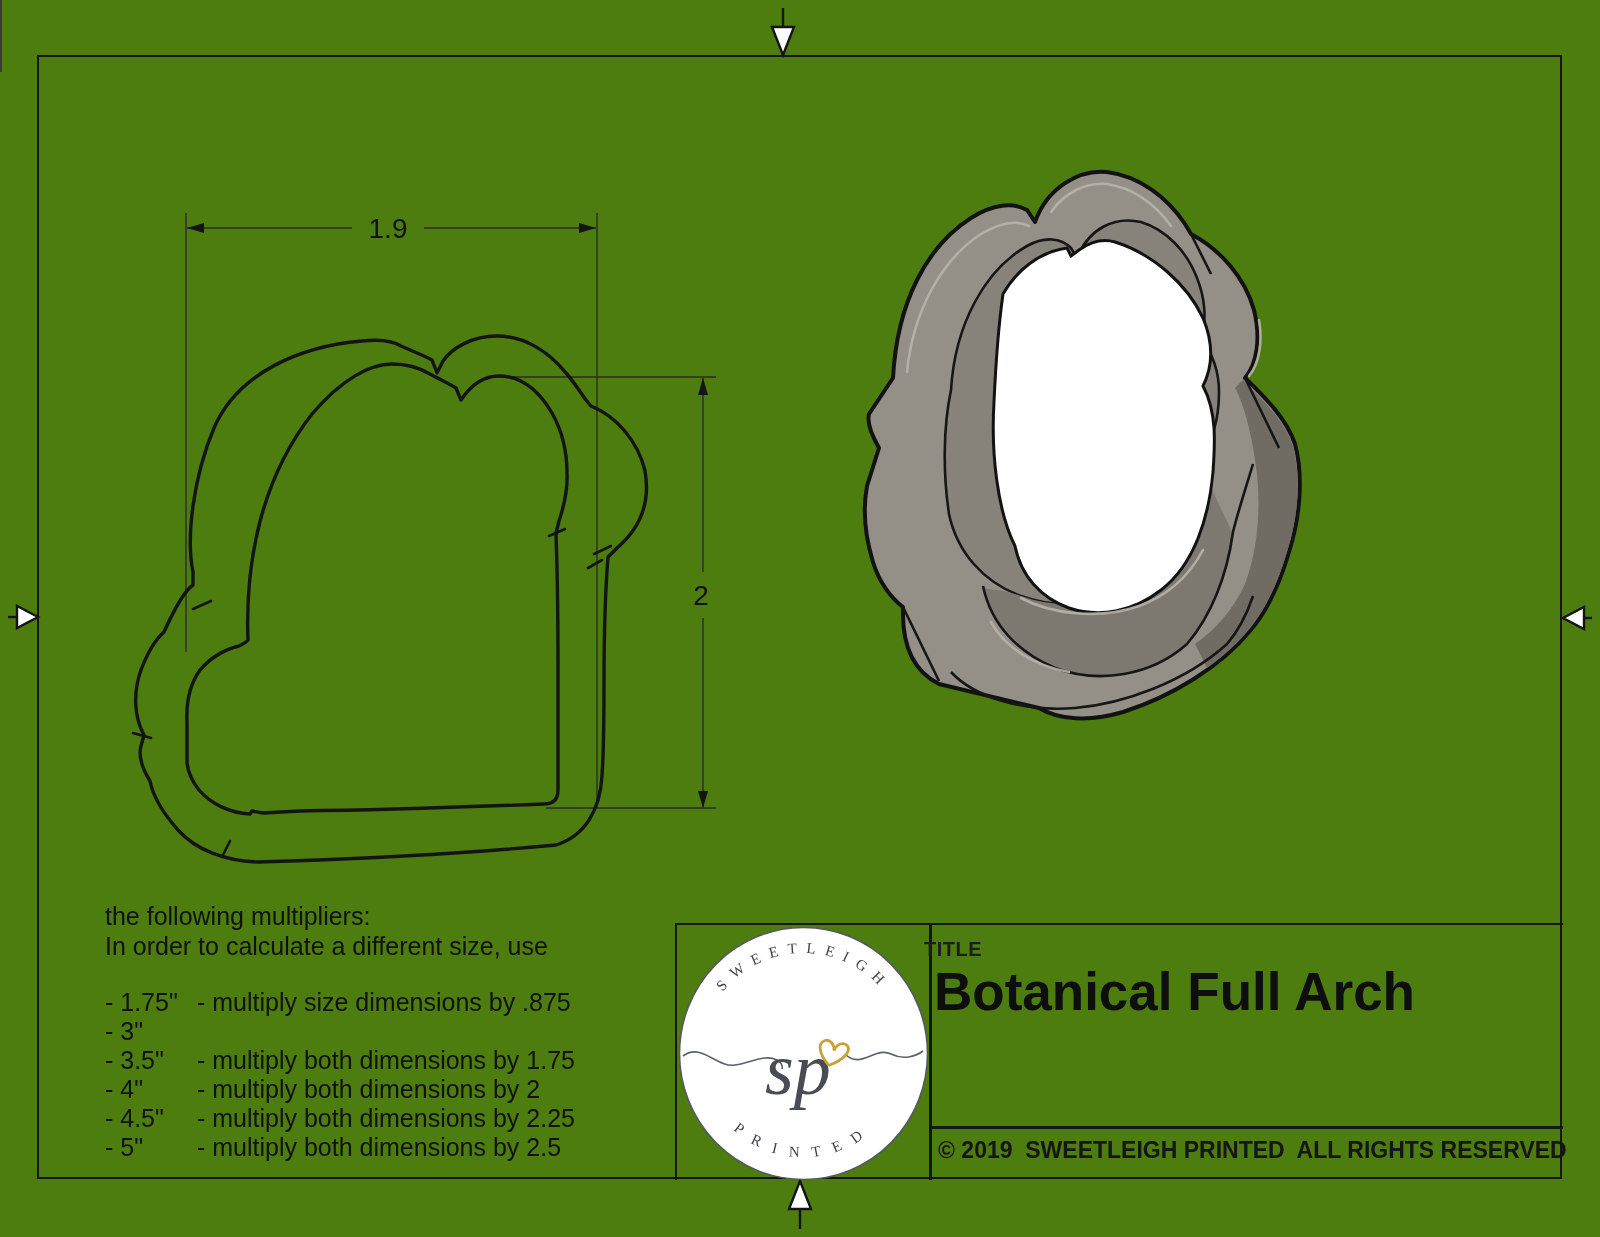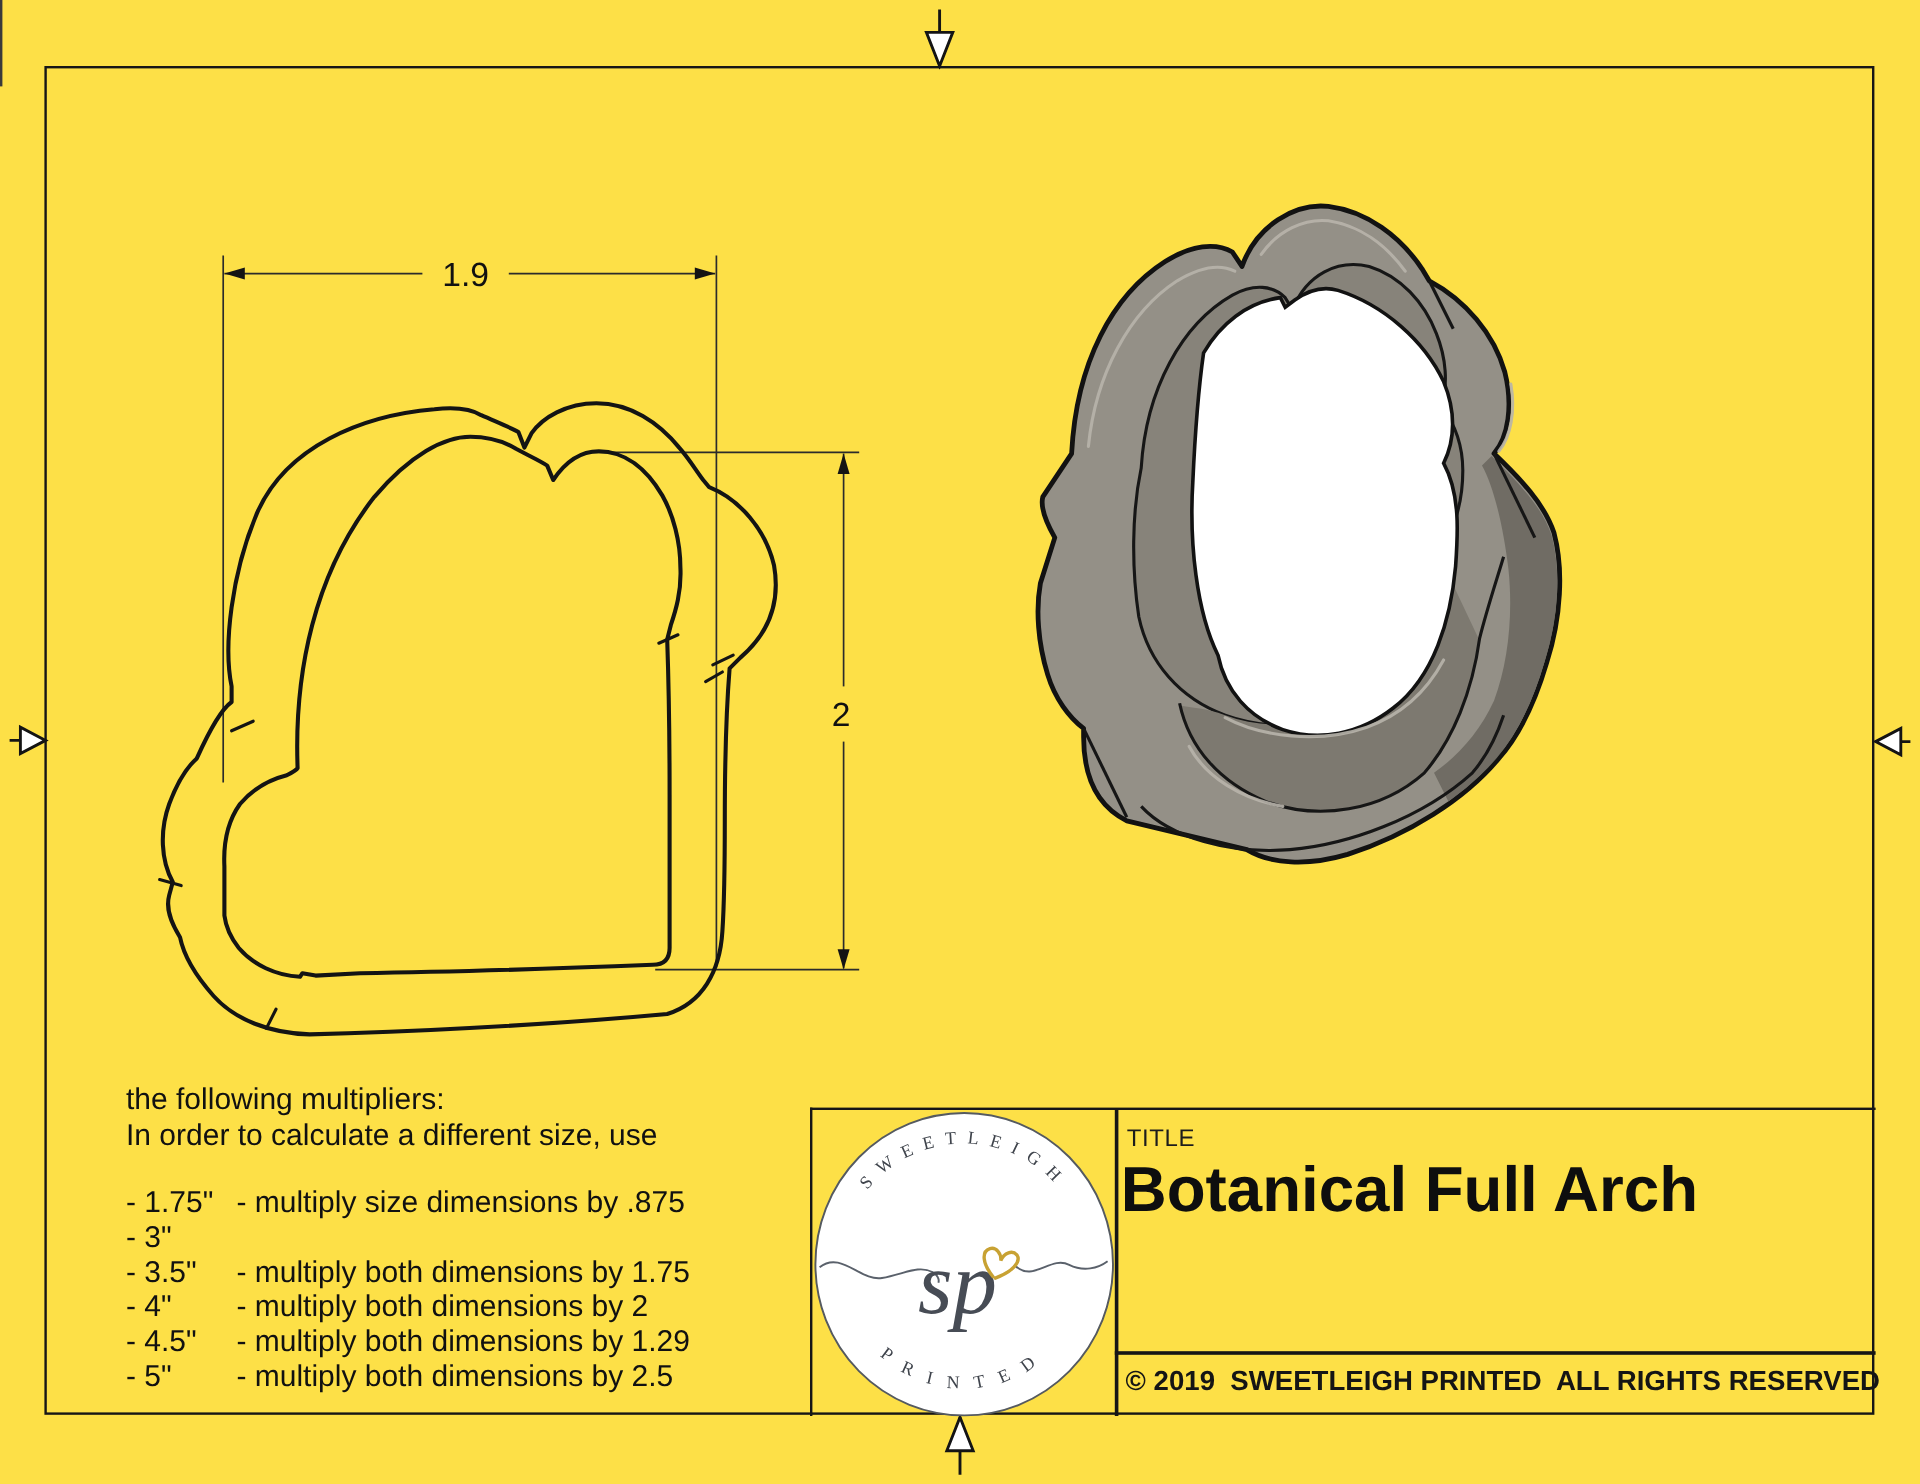--- a/index.html
+++ b/index.html
@@ -1,35 +1,35 @@
 <!DOCTYPE html>
 <html><head>
 <meta charset="utf-8">
 <style>
   html,body{margin:0;padding:0;background:#e8e8e8;}
-  .page{position:relative;width:1600px;height:1237px;background:#fde047;overflow:hidden;
+  .page{position:relative;width:1600px;height:1237px;background:#4d7c0f;overflow:hidden;
         font-family:"Liberation Sans",sans-serif;color:#111;}
   .frame{position:absolute;left:37px;top:55px;width:1521px;height:1120px;
          border:2.5px solid #161616;}
   .scan-artifact{position:absolute;left:0;top:0;width:2px;height:72px;background:#3a3a3a;}
   .regmark{position:absolute;}
   .abs{position:absolute;}
   
   .note{position:absolute;left:105px;top:901px;width:560px;font-size:25px;line-height:30px;}
   .note .intro div{white-space:pre;}
   .note .rows{margin-top:27px;}
   .note .row{display:flex;line-height:29px;}
   .note .size{width:92px;white-space:pre;}
   .note .rule{white-space:pre;}
   
   .titleblock{position:absolute;left:675px;top:923px;width:888px;height:257px;
               border-left:2.5px solid #161616;border-top:2.5px solid #161616;box-sizing:border-box;}
   .tb-divider-v{position:absolute;left:252px;top:0;width:2.5px;height:100%;background:#161616;}
   .tb-divider-h{position:absolute;left:252px;right:0;top:201px;height:2.5px;background:#161616;}
-  .tb-label{position:absolute;left:262px;top:13px;font-size:20px;letter-spacing:.5px;color:#1c1c1c;}
+  .tb-label{position:absolute;left:247px;top:13px;font-size:20px;letter-spacing:.5px;color:#1c1c1c;font-weight:bold;}
   .tb-title{position:absolute;left:257px;top:36px;font-size:53px;color:#0e0e0e;font-weight:bold;}
   .tb-copy{position:absolute;left:261px;top:212px;font-size:23px;white-space:pre;color:#151515;font-weight:bold;}
   svg text{font-family:"Liberation Sans",sans-serif;}
   .serif{font-family:"Liberation Serif",serif;}
 </style>
 </head>
 <body>
 
 <div class="page">
 
@@ -251,21 +251,21 @@
       <div class="row">
         <span class="size">- 3.5"</span>
         <span class="rule">- multiply both dimensions by 1.75</span>
       </div>
       <div class="row">
         <span class="size">- 4"</span>
         <span class="rule">- multiply both dimensions by 2</span>
       </div>
       <div class="row">
         <span class="size">- 4.5"</span>
-        <span class="rule">- multiply both dimensions by 1.29</span>
+        <span class="rule">- multiply both dimensions by 2.25</span>
       </div>
       <div class="row">
         <span class="size">- 5"</span>
         <span class="rule">- multiply both dimensions by 2.5</span>
       </div>
     </div>
   </div>
 
   <div class="titleblock">
     <div class="tb-divider-v"></div>

